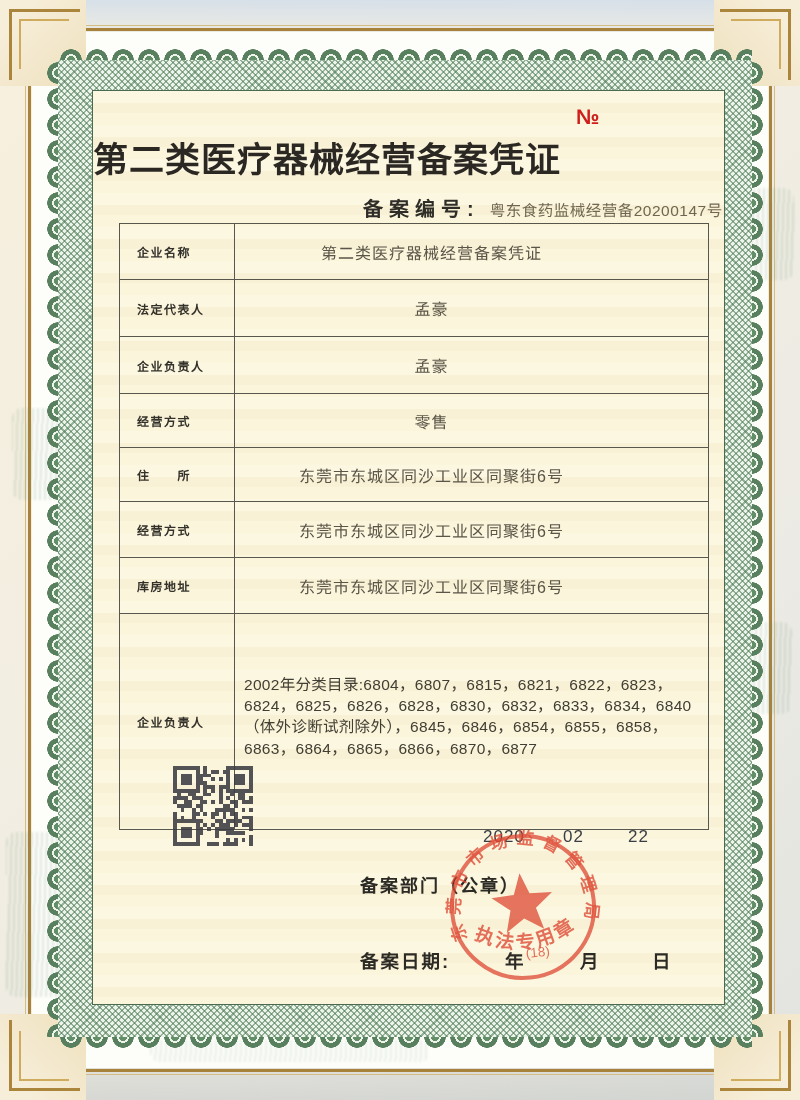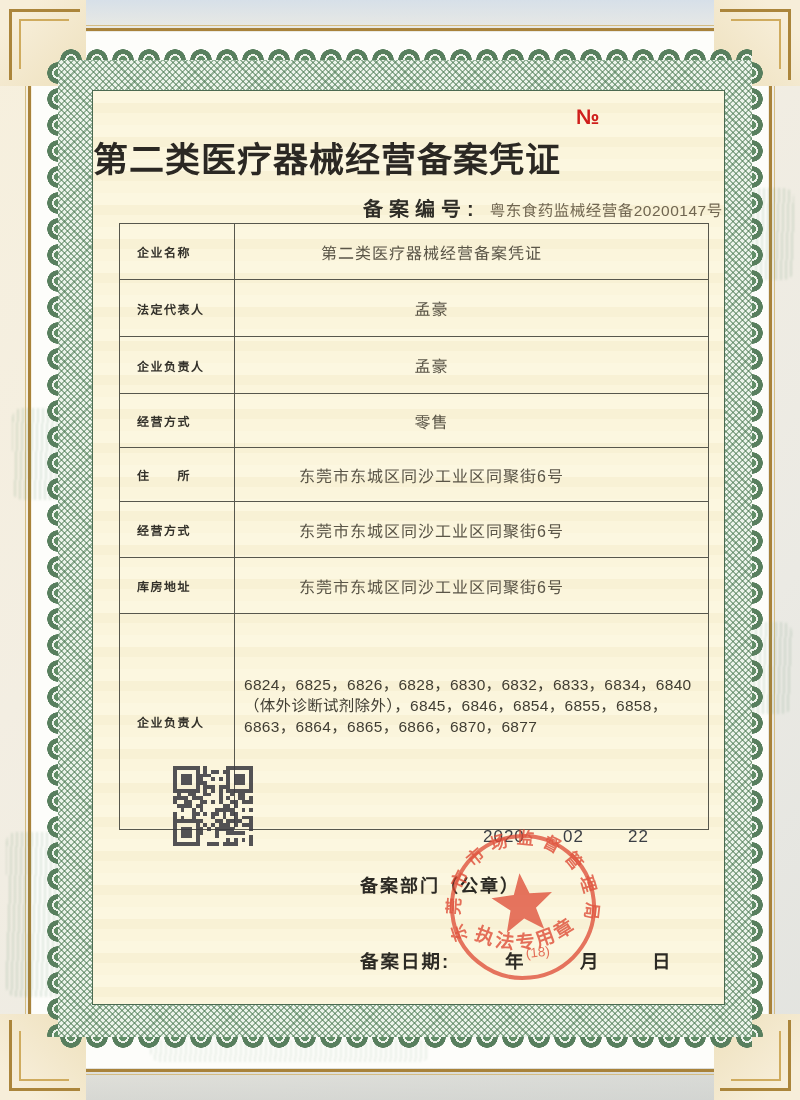--- a/index.html
+++ b/index.html
@@ -137,20 +137,21 @@
         <div class="tlabel">经营方式</div>
         <div class="tval">东莞市东城区同沙工业区同聚街6号</div>
       </div>
       <div class="trow r7">
         <div class="tlabel">库房地址</div>
         <div class="tval">东莞市东城区同沙工业区同聚街6号</div>
       </div>
       <div class="trow r8">
         <div class="tlabel">企业负责人</div>
         <div class="scope">
+          <div>2002年分类目录:6804，6807，6815，6821，6822，6823，</div>
           <div>6824，6825，6826，6828，6830，6832，6833，6834，6840</div>
           <div>（体外诊断试剂除外），6845，6846，6854，6855，6858，</div>
           <div>6863，6864，6865，6866，6870，6877</div>
         </div>
       </div>
     </div>
 
     <svg class="qr" width="80" height="80" viewBox="0 0 21 21" shape-rendering="crispEdges" fill="#3c3c42">
         <rect x="0" y="0" width="1" height="1"></rect>
         <rect x="1" y="0" width="1" height="1"></rect>

